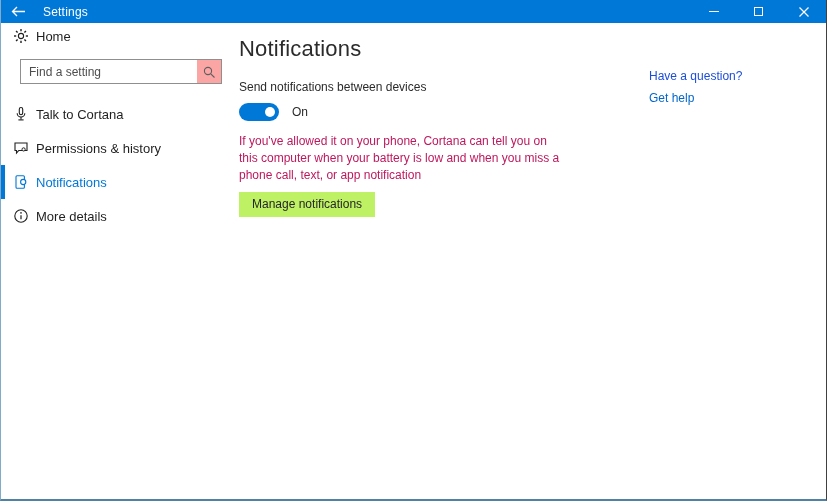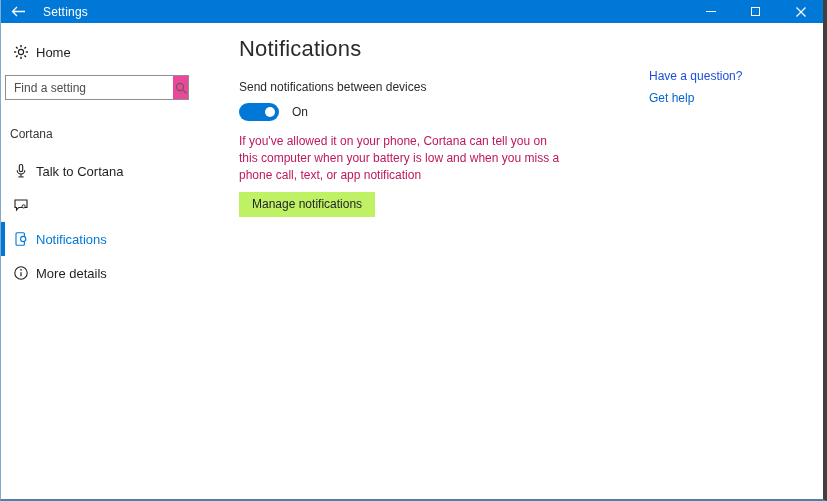--- a/index.html
+++ b/index.html
@@ -8,21 +8,21 @@
     font-family: "Liberation Sans", "DejaVu Sans", sans-serif;
     color: #222;
     width: 827px;
   }
   .window {
     position: relative;
     width: 827px;
     height: 501px;
     background: #ffffff;
     border-left: 1px solid #82aac9;
-    border-right: 4px solid #404040;
+    border-right: 1px solid #404040;
     border-bottom: 2px solid #4f81a5;
     overflow: hidden;
   }
   
   .titlebar {
     height: 23px;
     background: #0078d7;
     display: flex;
     align-items: center;
     color: #ffffff;
@@ -52,21 +52,20 @@
   .max-glyph { width: 9px; height: 9px; border: 1px solid #fff; }
   
   .app {
     display: flex;
     height: 476px;
     background: #fff;
   }
   .sidebar {
     width: 230px;
     flex: 0 0 230px;
-    padding-top: 16px;
   }
   .side-row {
     position: relative;
     height: 26px;
     display: flex;
     align-items: center;
     padding-left: 12px;
     font-size: 13px;
     color: #1f1f1f;
     cursor: default;
@@ -74,27 +73,27 @@
   .side-row .icon {
     width: 16px;
     height: 16px;
     margin-right: 7px;
     display: flex;
     align-items: center;
     justify-content: center;
     flex: 0 0 16px;
   }
   .search-wrap {
-    margin: 10px 0 0 4px;
-    width: 184px;
+    margin: 10px 0 0 19px;
+    width: 202px;
     height: 25px;
     border: 1px solid #8f8f8f;
     display: flex;
     align-items: center;
-    background: #ec4899;
+    background: #fca5a5;
   }
   .search-wrap input {
     border: none;
     outline: none;
     flex: 1;
     height: 100%;
     padding: 0 4px 0 8px;
     font-size: 12px;
     font-family: "Liberation Sans", sans-serif;
     color: #333;
@@ -270,21 +269,20 @@
       <div class="search-wrap">
         <input type="text" placeholder="Find a setting" style="">
         <span class="search-icon-box">
           <svg width="14" height="14" viewBox="0 0 14 14">
             <circle cx="6" cy="6" r="3.6" fill="none" stroke="#5f5f5f" stroke-width="1.1"></circle>
             <line x1="8.8" y1="8.8" x2="12.5" y2="12.5" stroke="#5f5f5f" stroke-width="1.1"></line>
           </svg>
         </span>
       </div>
 
-      <div class="section-label">Cortana</div>
 
       <div class="nav">
 
         <div class="nav-item">
           <span class="icon">
             <svg width="16" height="16" viewBox="0 0 16 16">
               <rect x="6.3" y="1.5" width="3.4" height="7.2" rx="1.7" fill="none" stroke="#1f1f1f" stroke-width="1.1"></rect>
               <path d="M4.2 7.2 a3.8 3.8 0 0 0 7.6 0" fill="none" stroke="#1f1f1f" stroke-width="1.1"></path>
               <line x1="8" y1="11" x2="8" y2="13.6" stroke="#1f1f1f" stroke-width="1.1"></line>
               <line x1="5.4" y1="13.9" x2="10.6" y2="13.9" stroke="#1f1f1f" stroke-width="1.1"></line>
@@ -293,20 +291,21 @@
           <span>Talk to Cortana</span>
         </div>
 
         <div class="nav-item">
           <span class="icon">
             <svg width="16" height="16" viewBox="0 0 16 16">
               <path d="M2 3 h12 v7.5 h-8.2 l-2.3 2.6 v-2.6 h-1.5 z" fill="none" stroke="#1f1f1f" stroke-width="1.1"></path>
               <circle cx="10.6" cy="9.4" r="1.6" fill="#ffffff" stroke="#1f1f1f" stroke-width="1"></circle>
             </svg>
           </span>
+          <span>Permissions &amp; history</span>
         </div>
 
         <div class="nav-item selected">
           <span class="accent-bar"></span>
           <span class="icon">
             <svg width="16" height="16" viewBox="0 0 16 16">
               <rect x="3" y="1.8" width="8.4" height="12.4" rx="1" fill="none" stroke="#0078d7" stroke-width="1.1"></rect>
               <circle cx="10.2" cy="8" r="2.6" fill="#ffffff" stroke="#0078d7" stroke-width="1.1"></circle>
             </svg>
           </span>

